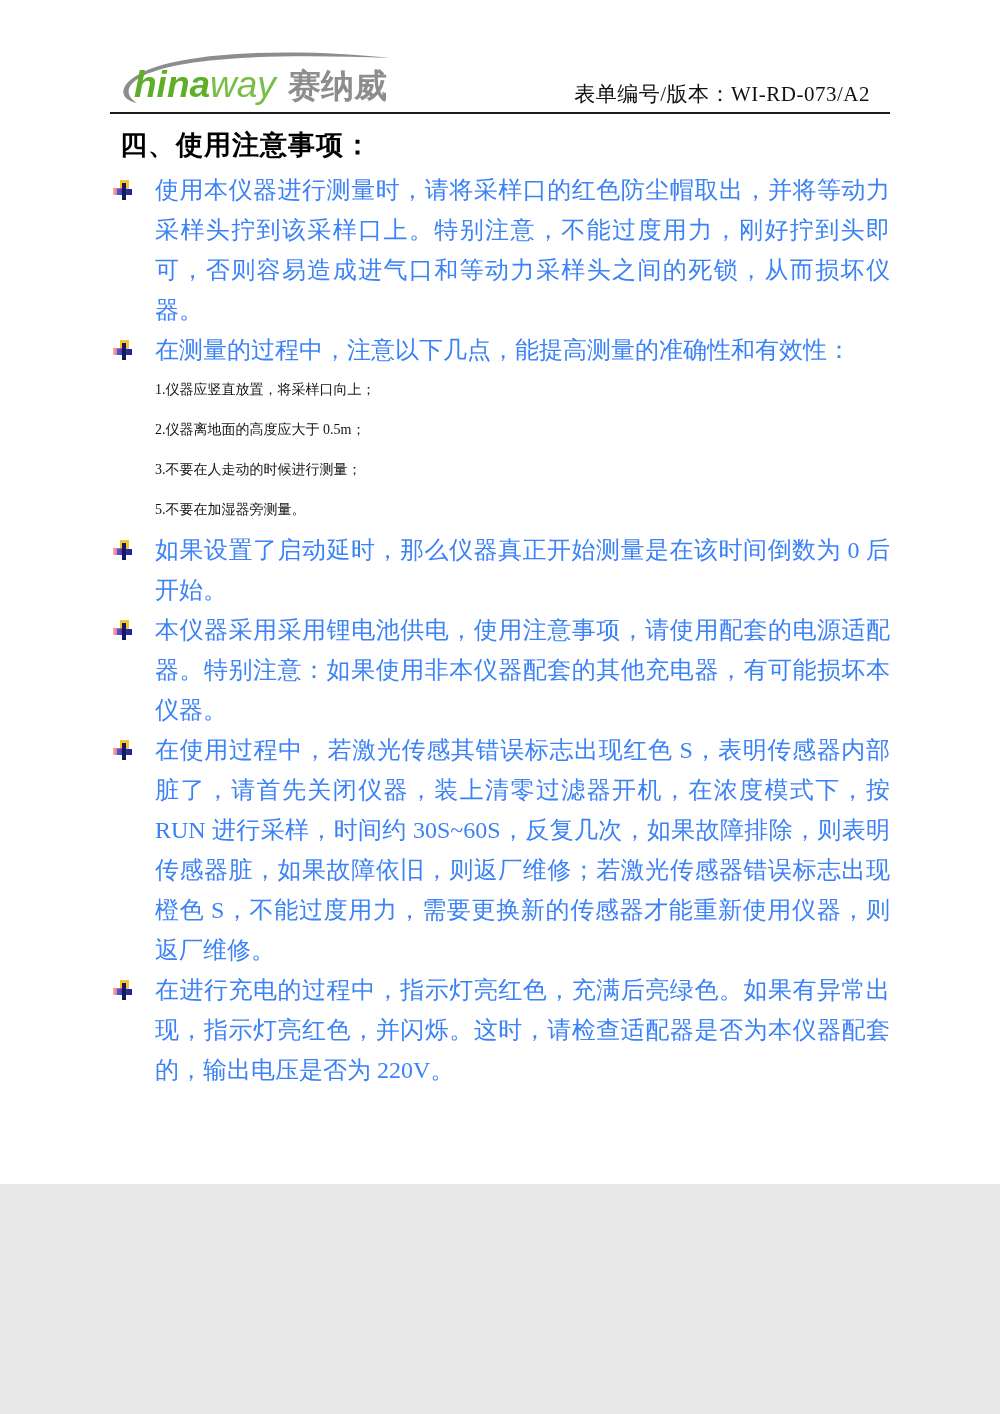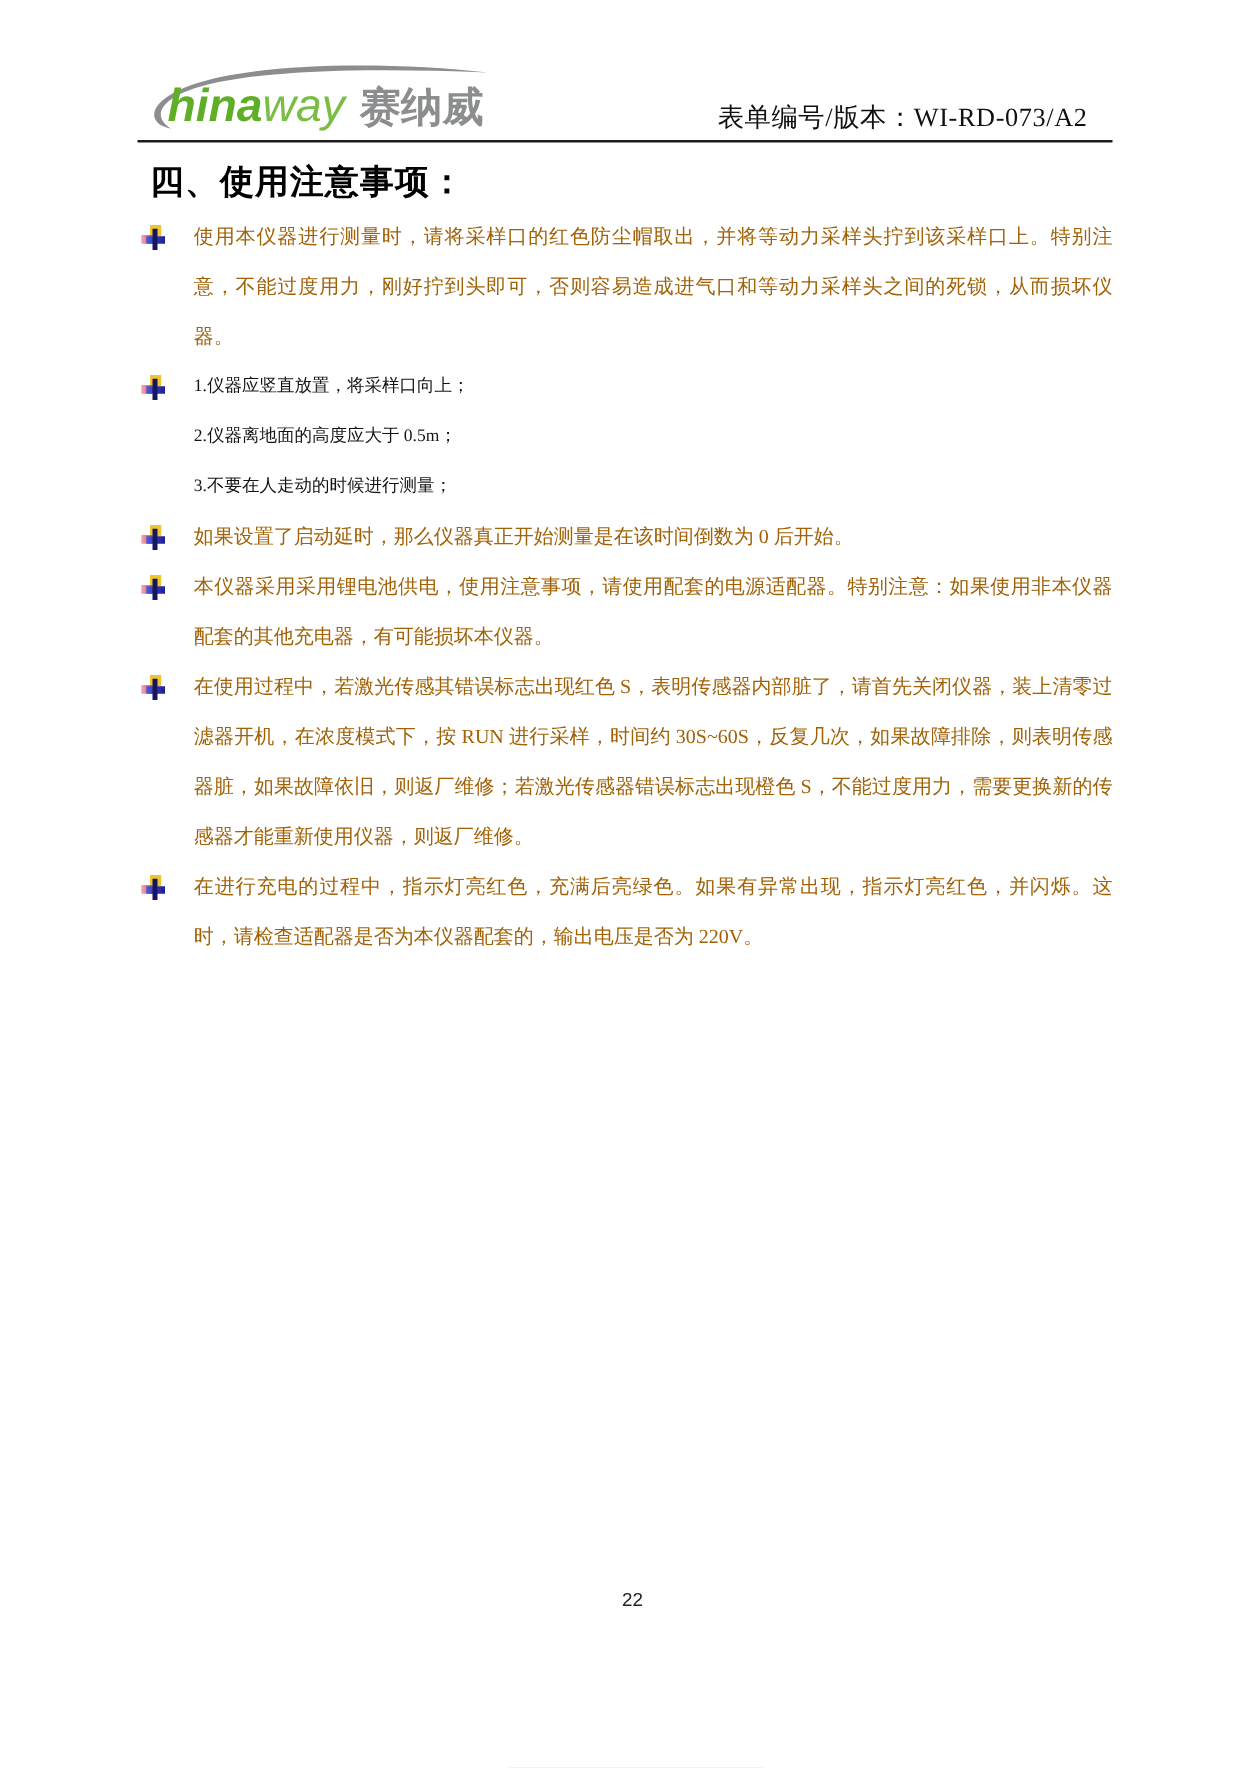--- a/index.html
+++ b/index.html
@@ -1,19 +1,19 @@
 <!DOCTYPE html>
 <html><head>
 <meta charset="utf-8">
 <style>
   * { margin:0; padding:0; box-sizing:border-box; }
   html,body { background:#e8e8e8; }
   .page {
     position:relative;
-    width:1000px; height:1414px;
+    width:1000px; height:1184px;
     margin:0 auto;
     background:#ffffff;
     overflow:hidden;
     font-family:"Liberation Serif","DejaVu Serif",serif;
     color:#1a1a1a;
   }
 
   
   .logo { position:absolute; left:106px; top:48px; width:320px; height:64px; }
   .logo-swoosh { position:absolute; left:0; top:0; }
@@ -29,22 +29,22 @@
 
   
   .section-title { position:absolute; left:120px; top:127px; font-size:27px; font-weight:bold;
                    letter-spacing:1px; color:#000; }
 
   
   .content { position:absolute; left:113px; top:170px; width:777px; }
   .bullet-row { display:flex; align-items:flex-start; }
   .bullet-cell { flex:0 0 42px; padding-top:10px; }
   .bullet-body { flex:1 1 auto; }
-  .bullet-text { font-size:16px; line-height:40px; text-align:justify; text-justify:inter-ideograph;
-                 color:#a16207; }
+  .bullet-text { font-size:24px; line-height:40px; text-align:justify; text-justify:inter-ideograph;
+                 color:#3b82f6; }
   .sub-item { font-size:14px; line-height:40px; color:#141414; }
 
   
   .bicon { position:relative; width:21px; height:21px; display:block; }
   .bicon .sq-y { position:absolute; left:7px;  top:0;   width:9px;  height:9px; background:#f0c330; }
   .bicon .sq-r { position:absolute; left:0;    top:8px; width:9px;  height:7px;
                  background:linear-gradient(to right,#f6aab2,#e04848); }
   .bicon .bar-b{ position:absolute; left:4px;  top:9px; width:15px; height:6px;
                  background:linear-gradient(to right,#4d59dd,#1d1e8f); }
   .bicon .bar-v{ position:absolute; left:9px;  top:3px; width:4px;  height:17px; background:#16165c; }
@@ -91,23 +91,25 @@
     <div class="bullet-row">
       <div class="bullet-cell">
         <span class="bicon">
           <span class="sq-y"></span>
             <span class="sq-r"></span>
             <span class="bar-b"></span>
             <span class="bar-v"></span>
         </span>
       </div>
       <div class="bullet-body">
+        <div class="bullet-text">在测量的过程中，注意以下几点，能提高测量的准确性和有效性：</div>
         <div class="sub-item">1.仪器应竖直放置，将采样口向上；</div>
         <div class="sub-item">2.仪器离地面的高度应大于 0.5m；</div>
         <div class="sub-item">3.不要在人走动的时候进行测量；</div>
+        <div class="sub-item">5.不要在加湿器旁测量。</div>
       </div>
     </div>
 
     <div class="bullet-row">
       <div class="bullet-cell">
         <span class="bicon">
           <span class="sq-y"></span>
             <span class="sq-r"></span>
             <span class="bar-b"></span>
             <span class="bar-v"></span>

